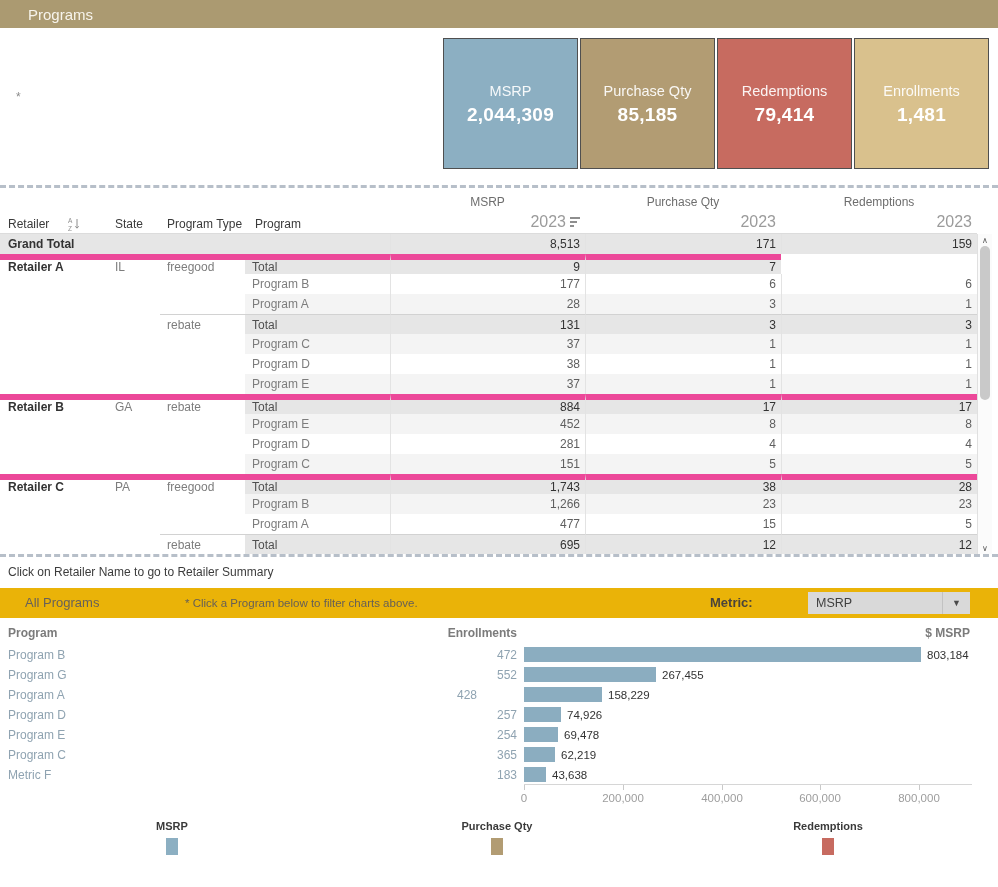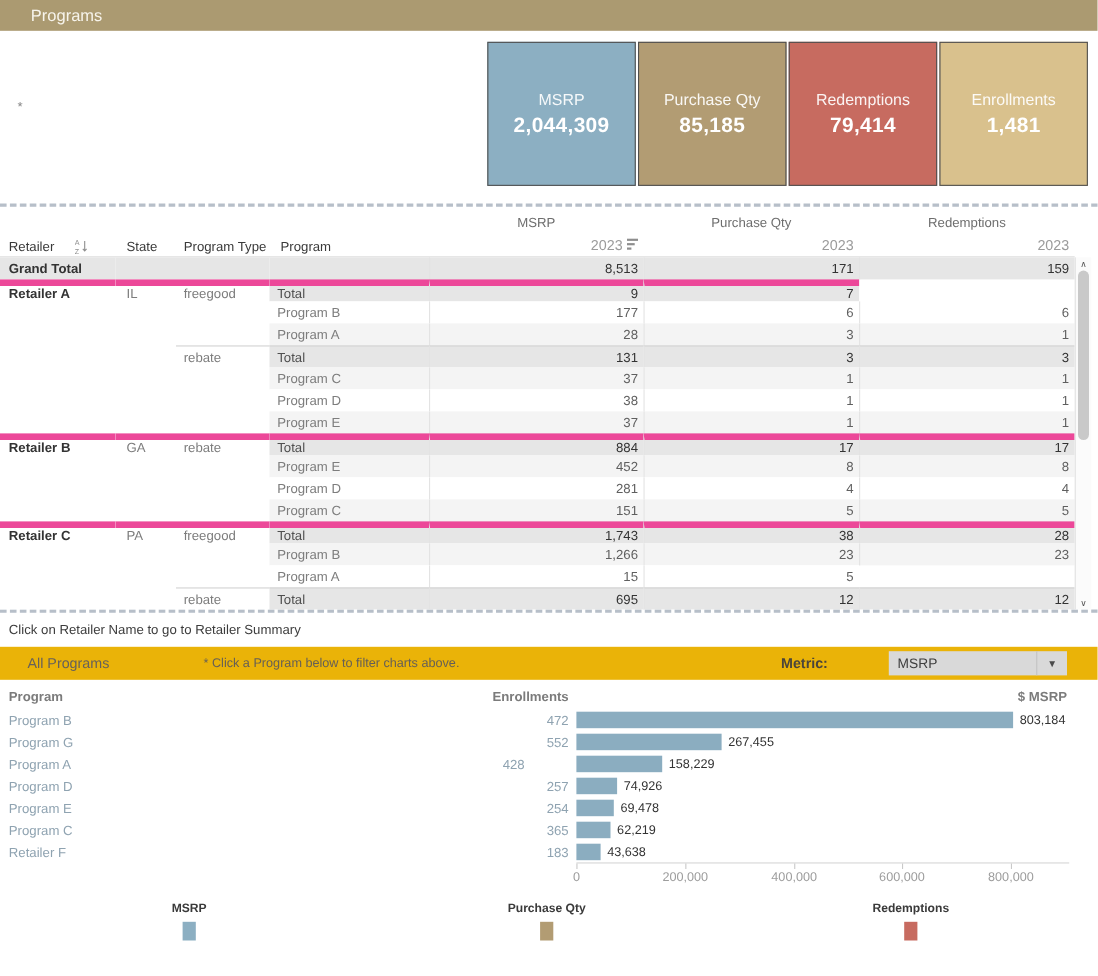--- a/index.html
+++ b/index.html
@@ -18,21 +18,21 @@
   .kpi-label{font-size:14.5px;color:rgba(255,255,255,.92);}
   .kpi-value{font-size:19px;font-weight:700;color:#ffffff;letter-spacing:.3px;}
 
   
   .table-section{position:absolute;left:0;top:185px;width:998px;height:372px;box-sizing:border-box;
                  border-top:3px dashed #b7bfc9;border-bottom:3px dashed #b7bfc9;background:#fff;}
   .t-header{position:absolute;left:0;top:0;width:977px;height:46px;box-sizing:border-box;
             border-bottom:1px solid #dcdcdc;}
   .mname{position:absolute;top:7px;text-align:center;font-size:12px;color:#6e6e6e;}
   .myear{position:absolute;top:25px;height:18px;display:flex;justify-content:flex-end;align-items:center;
-         gap:4px;padding-right:5px;font-size:13px;color:#9b9b9b;box-sizing:border-box;}
+         gap:4px;padding-right:5px;font-size:16px;color:#9b9b9b;box-sizing:border-box;}
   .rh-label{position:absolute;top:29px;font-size:12px;color:#3a3a3a;}
   .sort-bars{display:inline-flex;flex-direction:column;gap:2px;}
   .sort-bars i{display:block;height:2px;background:#8e8e8e;}
   .sort-bars i:nth-child(1){width:10px;} .sort-bars i:nth-child(2){width:7px;} .sort-bars i:nth-child(3){width:4px;}
 
   .t-rows{position:absolute;left:0;top:46px;width:977px;}
   .trow{display:grid;grid-template-columns:105px 55px 85px 145px 195px 196px 196px;height:20px;}
   .tcell{font-size:12px;display:flex;align-items:center;box-sizing:border-box;
          overflow:hidden;white-space:nowrap;background:#fff;}
   .c-ret{padding-left:8px;color:#333;font-weight:700;}
@@ -274,20 +274,21 @@
           <div class="tcell c-prog">Program B</div>
           <div class="tcell c-val">1,266</div>
           <div class="tcell c-val">23</div>
           <div class="tcell c-val">23</div>
         </div>
         <div class="trow program white sep-none">
           <div class="tcell c-ret"></div>
           <div class="tcell c-state"></div>
           <div class="tcell c-type"></div>
           <div class="tcell c-prog">Program A</div>
+          <div class="tcell c-val">477</div>
           <div class="tcell c-val">15</div>
           <div class="tcell c-val">5</div>
         </div>
         <div class="trow total sep-type">
           <div class="tcell c-ret"></div>
           <div class="tcell c-state"></div>
           <div class="tcell c-type">rebate</div>
           <div class="tcell c-prog">Total</div>
           <div class="tcell c-val">695</div>
           <div class="tcell c-val">12</div>
@@ -337,21 +338,21 @@
         <div class="ch-bar" style="top: 89px; left: 524px; width: 37px; background: rgb(139, 173, 192);"></div>
         <div class="ch-val" style="top: 87px; left: 567px;">74,926</div>
         <div class="ch-label" style="top: 107px;">Program E</div>
         <div class="ch-enroll" style="top: 107px;">254</div>
         <div class="ch-bar" style="top: 109px; left: 524px; width: 34px; background: rgb(139, 173, 192);"></div>
         <div class="ch-val" style="top: 107px; left: 564px;">69,478</div>
         <div class="ch-label" style="top: 127px;">Program C</div>
         <div class="ch-enroll" style="top: 127px;">365</div>
         <div class="ch-bar" style="top: 129px; left: 524px; width: 31px; background: rgb(139, 173, 192);"></div>
         <div class="ch-val" style="top: 127px; left: 561px;">62,219</div>
-        <div class="ch-label" style="top: 147px;">Retailer F</div>
+        <div class="ch-label" style="top: 147px;">Metric F</div>
         <div class="ch-enroll" style="top: 147px;">183</div>
         <div class="ch-bar" style="top: 149px; left: 524px; width: 22px; background: rgb(139, 173, 192);"></div>
         <div class="ch-val" style="top: 147px; left: 552px;">43,638</div>
       </div>
     <div class="ch-axis"></div>
     <div id="chart-ticks">
         <div class="ch-tick" style="left: 524px;"></div>
         <div class="ch-ticklabel" style="left: 479px;">0</div>
         <div class="ch-tick" style="left: 623px;"></div>
         <div class="ch-ticklabel" style="left: 578px;">200,000</div>

